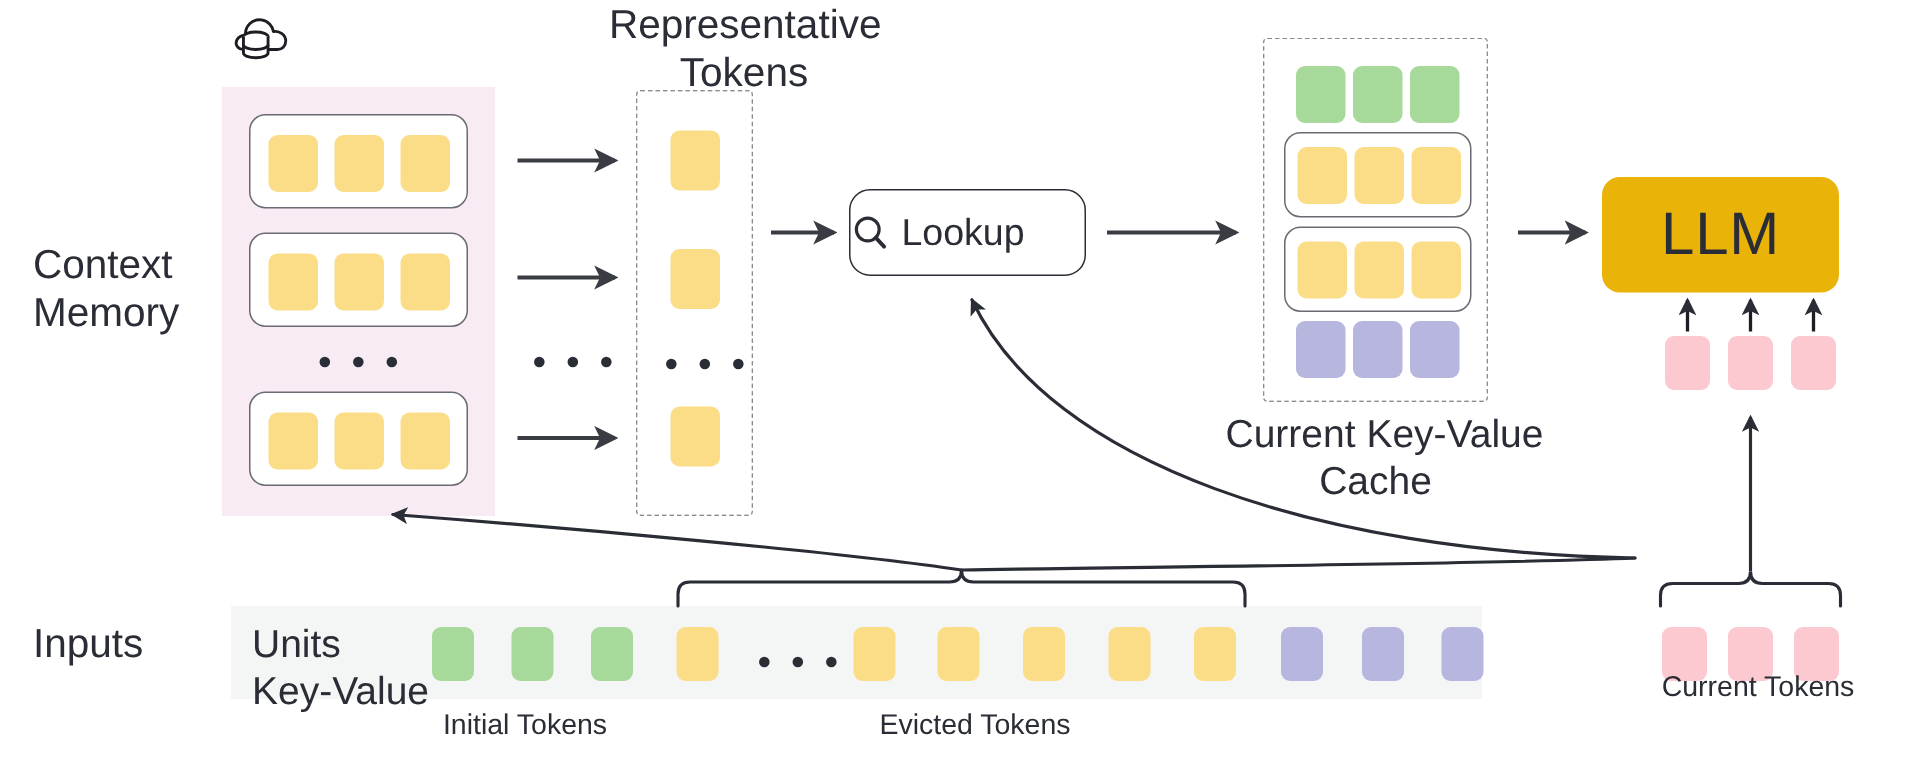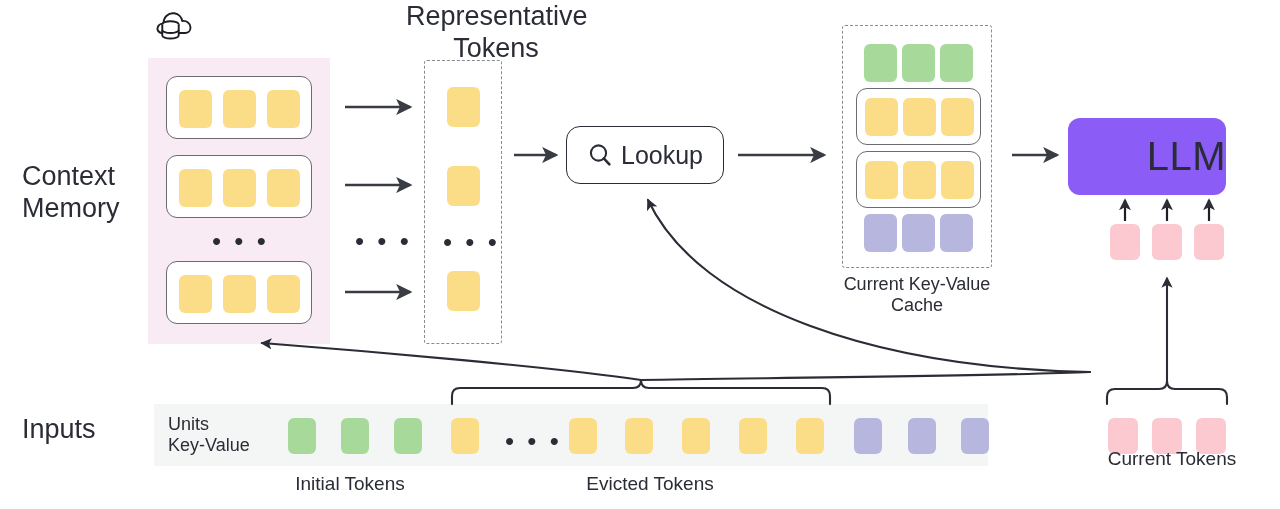--- a/index.html
+++ b/index.html
@@ -21,21 +21,21 @@
   .abs { position: absolute; }
 
   
   .lbl {
     position: absolute;
     color: #2b2d36;
     line-height: 1.18;
     white-space: pre;
   }
   .lbl-big   { font-size: 27px; }
-  .lbl-mid   { font-size: 18px; }
+  .lbl-mid   { font-size: 26px; }
   .lbl-sm    { font-size: 19px; }
   .center    { text-align: center; }
 
   
   #context-panel {
     left: 148px; top: 58px; width: 182px; height: 286px;
     background: #f9ebf3;
   }
   .mem-unit {
     position: absolute;
@@ -73,33 +73,32 @@
 
   
   #lookup-box {
     left: 566px; top: 126px; width: 158px; height: 58px;
     border: 1.8px solid #2b2d36;
     border-radius: 14px;
     background: #ffffff;
     box-sizing: border-box;
     display: flex;
     align-items: center;
-    justify-content: center;
     gap: 7px;
   }
   #lookup-label { font-size: 25px; color: #2b2d36; }
 
   
   #llm-box {
     left: 1068px; top: 118px; width: 158px; height: 77px;
-    background: #8b5cf6;
+    background: #eab308;
     border-radius: 12px;
     display: flex;
     align-items: center;
-    justify-content: flex-end;
+    justify-content: center;
   }
   #llm-label { font-size: 40px; color: #2b2d36; letter-spacing: 0.5px; }
 
   
   #inputs-strip {
     left: 154px; top: 404px; width: 834px; height: 62px;
     background: #f4f6f5;
   }
 
   svg.overlay {

